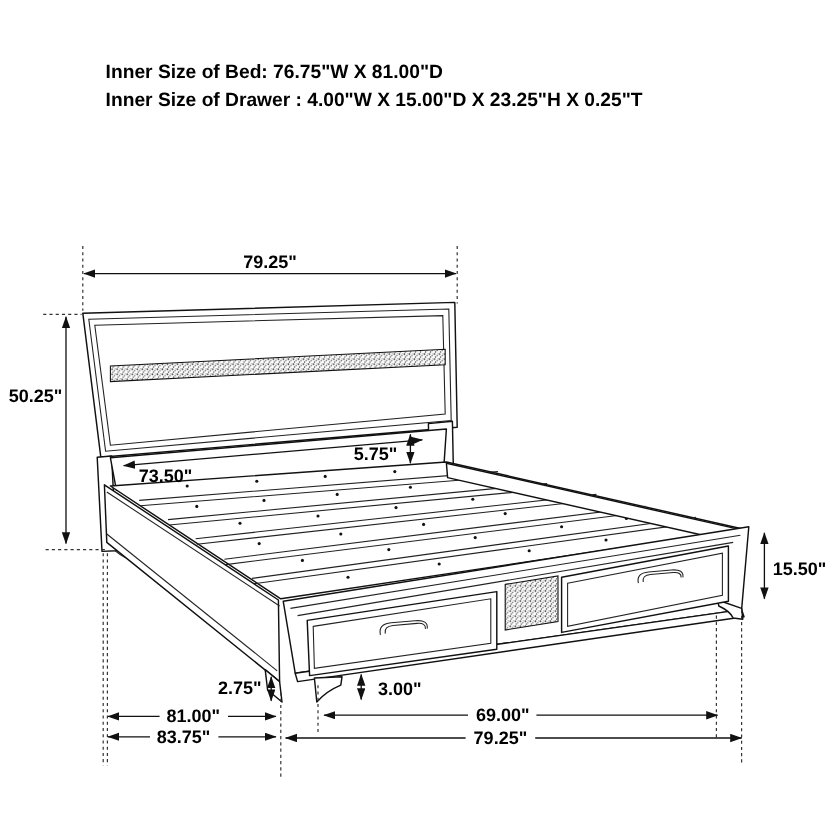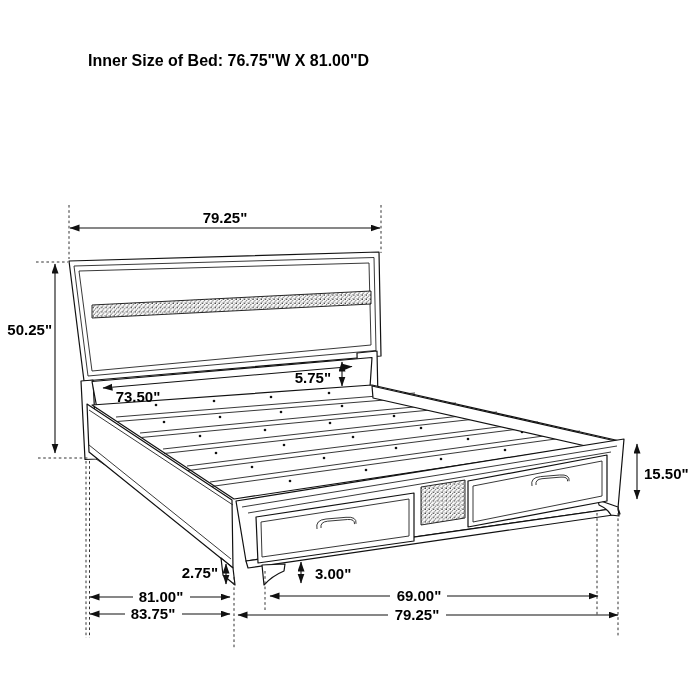--- a/index.html
+++ b/index.html
@@ -15,20 +15,21 @@
   .dim{font-family:"Liberation Sans",sans-serif;font-weight:bold;font-size:15px;fill:#000;}
   .dot{fill:#111;}
 </style>
 </head>
 <body>
 
 <div class="stage">
 
   <div class="hdr">
     <div>Inner Size of Bed: 76.75"W X 81.00"D</div>
+    <div>Inner Size of Drawer : 4.00"W X 15.00"D X 23.25"H X 0.25"T</div>
   </div>
 
   <svg width="700" height="700" viewBox="0 0 700 700">
     <defs>
       <marker id="arr" markerWidth="11" markerHeight="8" refX="9.5" refY="3.5" orient="auto-start-reverse" markerUnits="userSpaceOnUse">
         <path d="M0,0 L10,3.5 L0,7 Z" fill="#111"></path>
       </marker>
       <pattern id="glitter" width="4.2" height="4.2" patternUnits="userSpaceOnUse">
         <rect width="4.2" height="4.2" fill="#ffffff"></rect>
         <circle cx="1" cy="1" r="0.7" fill="#222"></circle>

